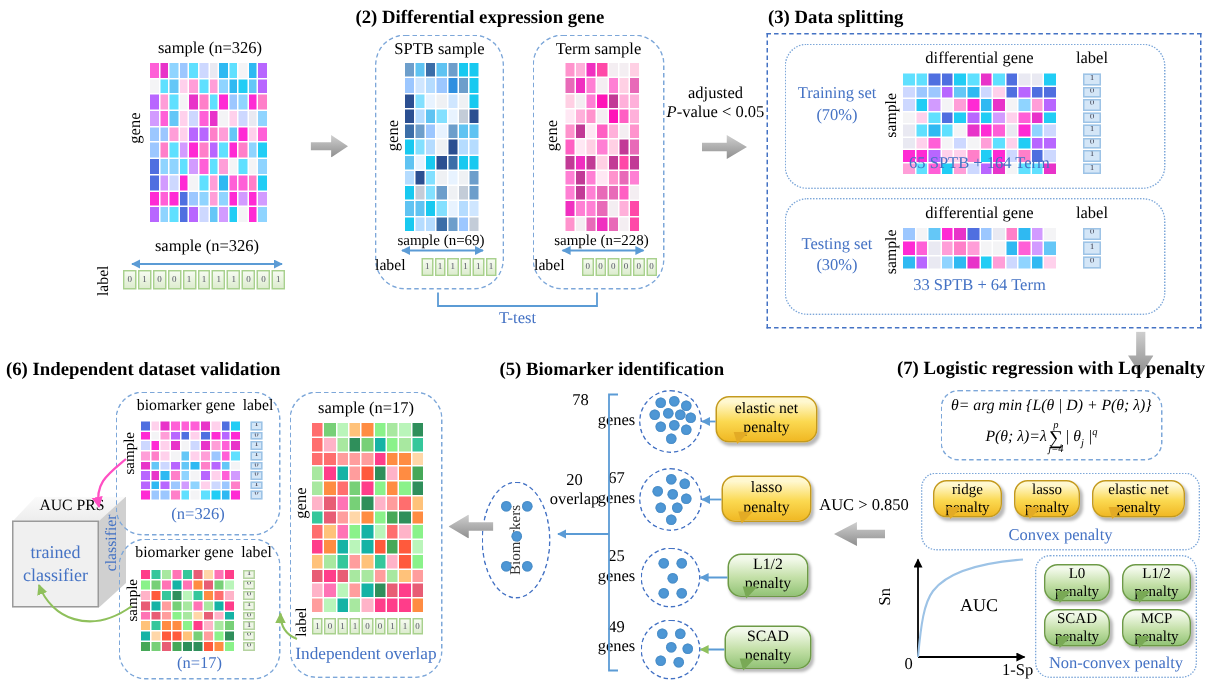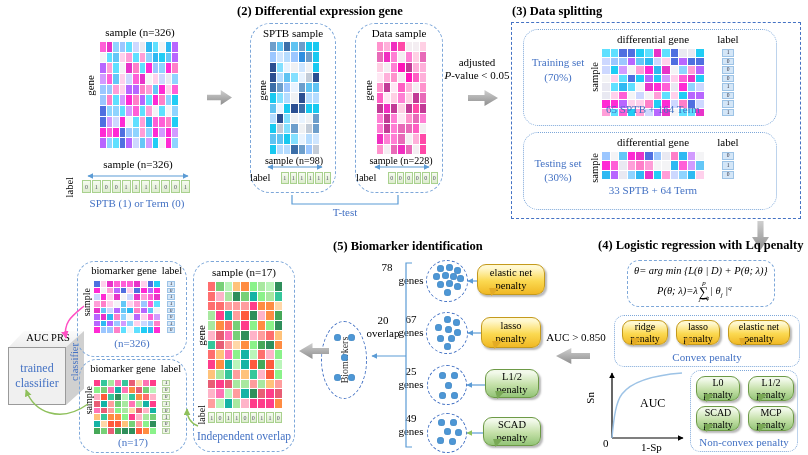--- a/index.html
+++ b/index.html
@@ -183,21 +183,20 @@
       <div>0</div>
       <div>0</div>
       <div>1</div>
       <div>1</div>
       <div>1</div>
       <div>1</div>
       <div>0</div>
       <div>0</div>
       <div>1</div>
     </div>
-  <div class="lbl ctr blue" style="left:62px;top:197px;width:150px">SPTB (1) or Term (0)</div>
 
   <div class="ttl" style="left:237px;top:4px">(2)  Differential expression gene</div>
   <div class="dashbox" style="left:250px;top:23px;width:86px;height:170px;border-radius:20px"></div>
   <div class="lbl ctr" style="left:250px;top:27px;width:86px">SPTB sample</div>
   <div class="grid" style="left: 270px; top: 42px; width: 49px; height: 112px; grid-template-columns: repeat(7, 1fr); grid-template-rows: repeat(11, 1fr);">
       <div style="background: rgb(109, 158, 203);"></div>
       <div style="background: rgb(95, 195, 242);"></div>
       <div style="background: rgb(59, 110, 168);"></div>
       <div style="background: rgb(95, 195, 242);"></div>
       <div style="background: rgb(109, 158, 203);"></div>
@@ -268,33 +267,33 @@
       <div style="background: rgb(207, 230, 255);"></div>
       <div style="background: rgb(24, 201, 240);"></div>
       <div style="background: rgb(181, 220, 255);"></div>
       <div style="background: rgb(181, 220, 255);"></div>
       <div style="background: rgb(59, 110, 168);"></div>
       <div style="background: rgb(109, 158, 203);"></div>
       <div style="background: rgb(156, 199, 255);"></div>
       <div style="background: rgb(195, 204, 216);"></div>
     </div>
   <span class="vtext" style="left:256px;top:80px">gene</span>
-  <div class="lbl ctr" style="left:256px;top:155px;width:76px;font-size:10px">sample (n=98)</div>
+  <div class="lbl ctr" style="left:256px;top:155px;width:76px;font-size:10px">sample (n=69)</div>
   <div class="lbl" style="left:250px;top:172px;font-size:10.5px">label</div>
   <div class="strip" style="left:281px;top:172px;width:50px;height:12px">
       <div>1</div>
       <div>1</div>
       <div>1</div>
       <div>1</div>
       <div>1</div>
       <div>1</div>
     </div>
 
   <div class="dashbox" style="left:355px;top:23px;width:88px;height:170px;border-radius:20px"></div>
-  <div class="lbl ctr" style="left:355px;top:27px;width:88px">Data sample</div>
+  <div class="lbl ctr" style="left:355px;top:27px;width:88px">Term sample</div>
   <div class="grid" style="left: 377px; top: 42px; width: 49px; height: 112px; grid-template-columns: repeat(7, 1fr); grid-template-rows: repeat(11, 1fr);">
       <div style="background: rgb(255, 147, 205);"></div>
       <div style="background: rgb(255, 176, 218);"></div>
       <div style="background: rgb(240, 47, 192);"></div>
       <div style="background: rgb(255, 73, 168);"></div>
       <div style="background: rgb(244, 238, 242);"></div>
       <div style="background: rgb(244, 238, 242);"></div>
       <div style="background: rgb(255, 208, 228);"></div>
       <div style="background: rgb(232, 106, 184);"></div>
       <div style="background: rgb(240, 47, 192);"></div>
@@ -549,21 +548,21 @@
       <div style="background: rgb(255, 209, 236);"></div>
     </div>
   <div class="vstrip" style="left:722px;top:152px;width:12px;height:27px">
       <div>0</div>
       <div>1</div>
       <div>0</div>
     </div>
   <div class="lbl ctr blue" style="left:558px;top:184px;width:190px">33 SPTB  +  64 Term</div>
   <div class="blockarrow ad" style="left:752px;top:221px;width:17px;height:29px"></div>
 
-  <div class="ttl" style="left:598px;top:238px">(4)  Logistic regression with Lq penalty</div>
+  <div class="ttl" style="left:598px;top:238px">(7)  Logistic regression with Lq penalty</div>
   <div class="dashbox" style="left:627px;top:260px;width:148px;height:47px;border-radius:12px"></div>
   <div class="frm" style="left:634px;top:265px">θ= arg min {L(θ | D) + P(θ; λ)}</div>
   <div class="frm" style="left:657px;top:281px"><span>P(θ; λ)=λ</span><span class="sum">
         <span>p</span>
         <span class="sg">∑</span>
         <span>j=4</span>
       </span><span>| θ</span><sub>j</sub><span> |</span><sup>q</sup></div>
 
   <div class="dotbox" style="left:614px;top:315px;width:186px;height:52px;border-radius:10px"></div>
   <div class="bubble yellow" style="left:622px;top:320px;width:46px;height:25px;font-size:10px">ridge
@@ -580,21 +579,21 @@
           <path d="M0,0 L5,2.5 L0,5 Z" fill="#000"></path>
         </marker>
     </defs>
     <line x1="16" y1="72" x2="16" y2="7" stroke="#000" stroke-width="1.2" marker-end="url(#mk)"></line>
     <line x1="16" y1="72" x2="87" y2="72" stroke="#000" stroke-width="1.2" marker-end="url(#mk)"></line>
     <path d="M 16 72 C 18 50, 20 36, 26 28 C 36 15, 60 9, 86 7" stroke="#9dc3e6" stroke-width="1.4" fill="none"></path>
   </svg>
   <span class="vtext" style="left:584px;top:392px">Sn</span>
   <div class="lbl" style="left:640px;top:396px;font-size:12px">AUC</div>
   <div class="lbl" style="left:603px;top:437px">0</div>
-  <div class="lbl" style="left:641px;top:441px">1-Sp</div>
+  <div class="lbl" style="left:668px;top:441px">1-Sp</div>
 
   <div class="dotbox" style="left:690px;top:370px;width:108px;height:82px;border-radius:10px"></div>
   <div class="bubble green" style="left:696px;top:376px;width:44px;height:25px;font-size:10px">L0
 penalty</div>
   <div class="bubble green" style="left:748px;top:376px;width:46px;height:25px;font-size:10px">L1/2
 penalty</div>
   <div class="bubble green" style="left:696px;top:406px;width:44px;height:25px;font-size:10px">SCAD
 penalty</div>
   <div class="bubble green" style="left:748px;top:406px;width:46px;height:25px;font-size:10px">MCP
 penalty</div>
@@ -667,20 +666,21 @@
       <div class="dot" style="left: 24%; top: 60%;"></div>
       <div class="dot" style="left: 54%; top: 62%;"></div>
     </div>
   <div class="bubble green" style="left:483px;top:417px;width:58px;height:29px">SCAD
 penalty</div>
 
   <div class="lbl ctr" style="left:542px;top:331px;width:68px">AUC &gt; 0.850</div>
   <div class="blockarrow al" style="left:556px;top:348px;width:34px;height:16px"></div>
   <div class="blockarrow al" style="left:299px;top:343px;width:30px;height:16px"></div>
 
+  <div class="ttl" style="left:4px;top:239px">(6)  Independent dataset validation</div>
 
   <div class="cubeface" style="left:8px;top:331px;width:76px;height:17px;background:linear-gradient(#fbfbfb,#ececec);clip-path:polygon(0 100%,21% 0,100% 0,79% 100%)">
     <div class="lbl ctr" style="left:10px;top:1px;width:60px;font-size:10.5px">AUC  PRS</div>
   </div>
   <div class="cubeface" style="left:66px;top:331px;width:18px;height:74px;background:#d0d0d0;clip-path:polygon(0 22%,100% 0,100% 78%,0 100%)">
     <span class="vtext blue" style="left:3px;top:12px;font-size:10.5px">classifier</span>
   </div>
   <div class="cubeface" style="left:8px;top:347px;width:58px;height:58px;background:#f0f0f0;border:1px solid #9a9a9a;display:flex;align-items:center;justify-content:center;white-space:pre-line;text-align:center;font-size:12px">
     <span class="blue">trained
 classifier</span>

